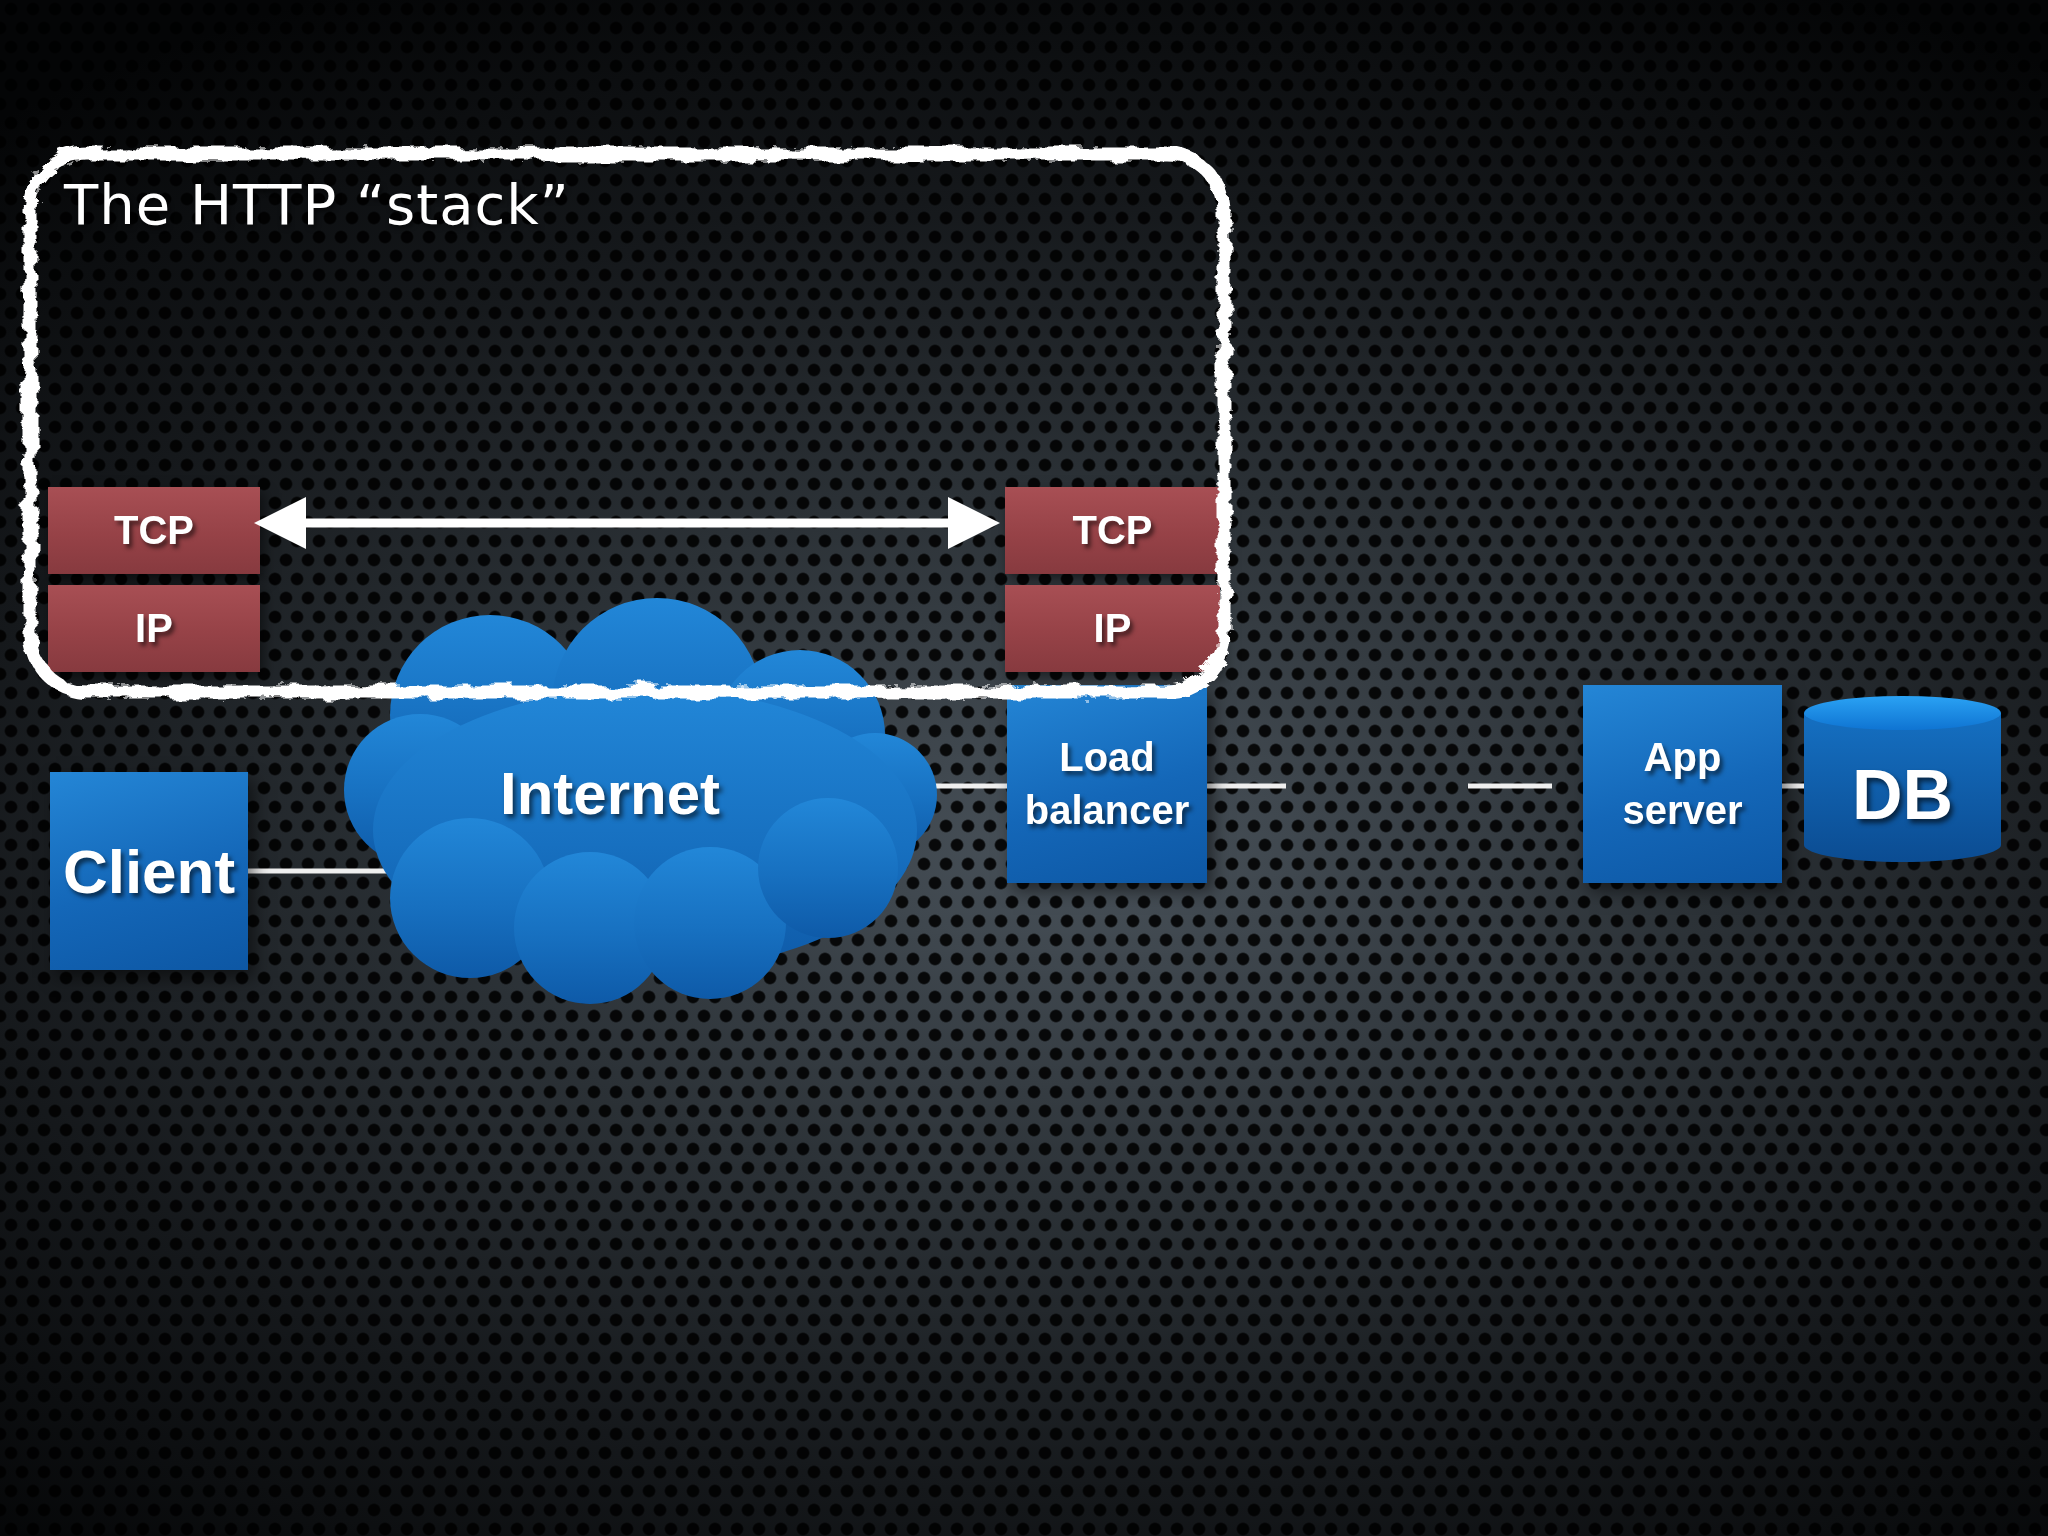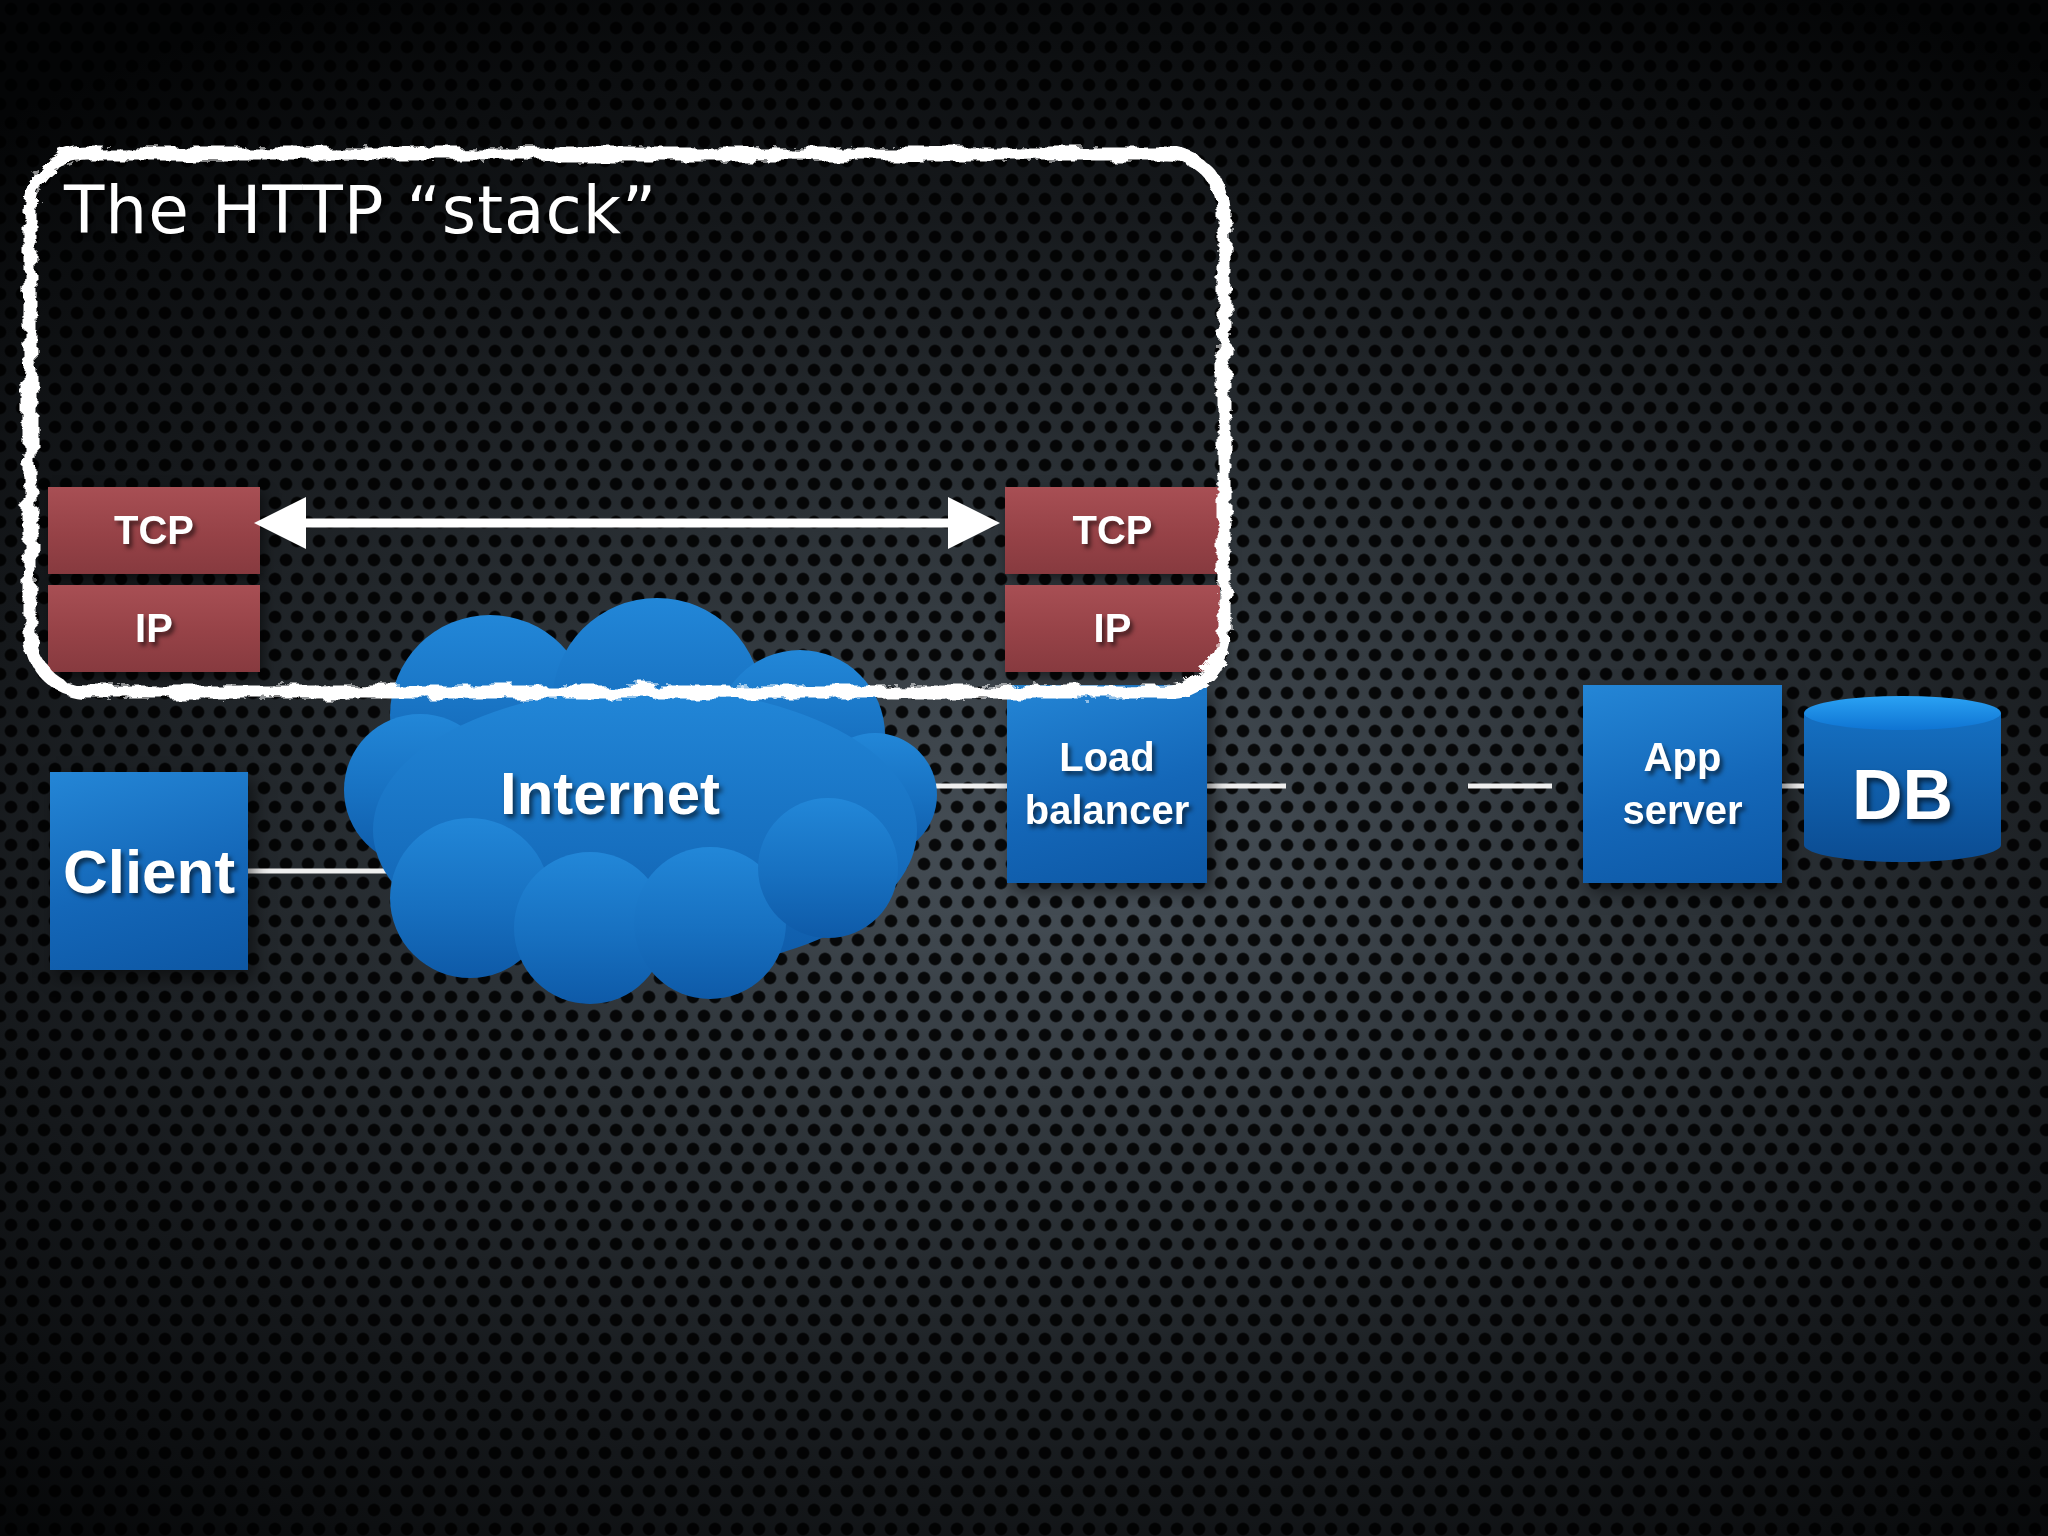--- a/index.html
+++ b/index.html
@@ -36,21 +36,21 @@
   }
   .wrap2{word-spacing:2048px;line-height:1.32;}
   .freelbl{
     position:absolute;display:flex;align-items:center;justify-content:center;
     color:#fff;font-weight:bold;text-align:center;
     text-shadow:3px 4px 5px rgba(0,0,0,.6);
   }
   #title{
     position:absolute;left:64px;top:172px;
     font-family:"DejaVu Sans",sans-serif;
-    font-size:66px;color:#fff;letter-spacing:1px;
+    font-size:56px;color:#fff;letter-spacing:1px;
     text-shadow:2px 3px 5px rgba(0,0,0,.6);
     white-space:nowrap;
   }
 </style>
 </head>
 <body>
 
 <div id="slide">
 
   <svg class="layer" width="2048" height="1536">

